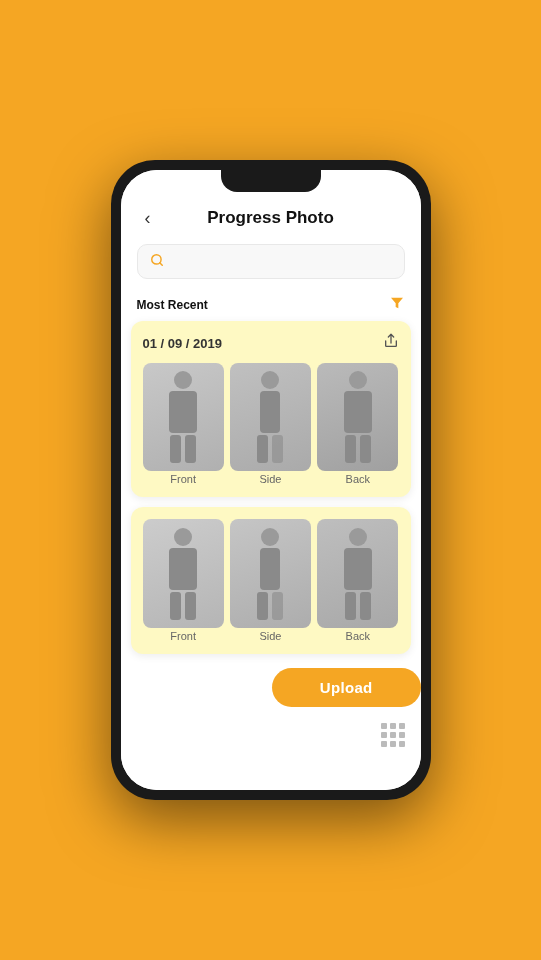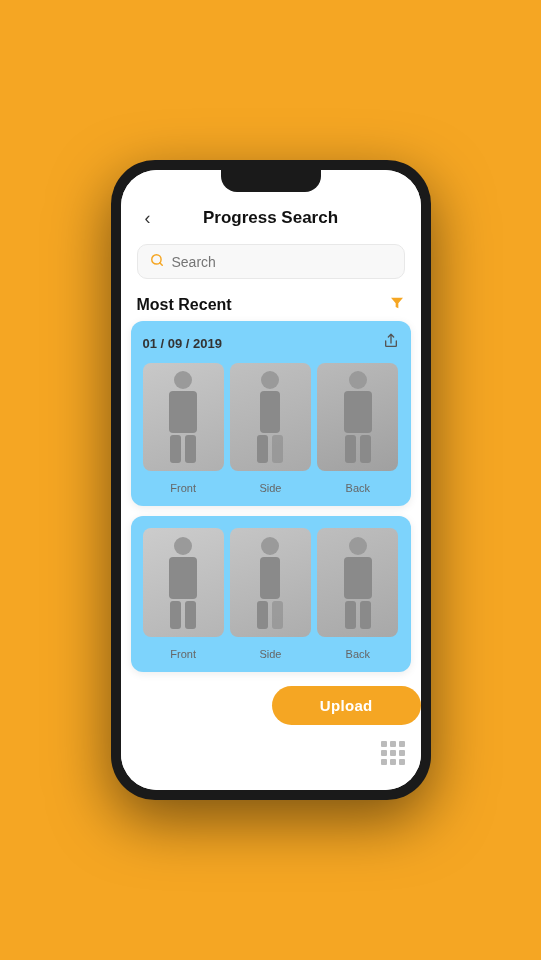--- a/index.html
+++ b/index.html
@@ -110,34 +110,34 @@
 
     
     .section-header {
       display: flex;
       align-items: center;
       justify-content: space-between;
       padding: 8px 16px 6px;
     }
 
     .section-title {
-      font-size: 16px;
+      font-size: 12px;
       font-weight: 700;
       color: #111;
     }
 
     .filter-icon {
       color: #F5A623;
       font-size: 16px;
       cursor: pointer;
     }
 
     
     .photo-card {
-      background: #7dd3fc;
+      background: #fef9c3;
       margin: 0 10px 10px;
       border-radius: 12px;
       box-shadow: 0 2px 8px rgba(0,0,0,0.08);
       padding: 12px;
     }
 
     .card-date-row {
       display: flex;
       align-items: center;
       justify-content: space-between;
@@ -181,21 +181,21 @@
     }
 
     
     .photo-front { background: linear-gradient(160deg, #c8c8c8 0%, #b0b0b0 100%); }
     .photo-side  { background: linear-gradient(160deg, #c0c0c0 0%, #aaaaaa 100%); }
     .photo-back  { background: linear-gradient(160deg, #bababa 0%, #a0a0a0 100%); }
 
     .photo-label {
       font-size: 11px;
       color: #666;
-      margin-top: 11px;
+      margin-top: 2px;
       text-align: center;
     }
 
     
     .upload-wrap {
       display: flex;
       justify-content: flex-end;
       padding: 4px 0 12px;
     }
 
@@ -278,32 +278,31 @@
 </head>
 <body>
 
 <div class="phone-outer">
   <div class="phone-inner">
     <div class="notch"></div>
     <div class="screen-content">
 
       <div class="header">
         <button class="back-button">‹</button>
-        <span class="header-title">Progress Search</span>
+        <span class="header-title">Progress Photo</span>
       </div>
 
       <div class="search-container">
         <div class="search-box">
           <span class="search-icon-wrap">
             <svg width="14" height="14" viewBox="0 0 24 24" fill="none" stroke="#F5A623" stroke-width="2.5" stroke-linecap="round" stroke-linejoin="round">
               <circle cx="11" cy="11" r="8"></circle>
               <line x1="21" y1="21" x2="16.65" y2="16.65"></line>
             </svg>
           </span>
-          <input class="search-input" type="text" placeholder="Search" style="">
         </div>
       </div>
 
       <div class="section-header">
         <span class="section-title">Most Recent</span>
         <span class="filter-icon">
           <svg width="16" height="16" viewBox="0 0 24 24" fill="#F5A623">
             <path d="M3 4h18l-7 8.5V20l-4-2v-5.5L3 4z"></path>
           </svg>
         </span>

